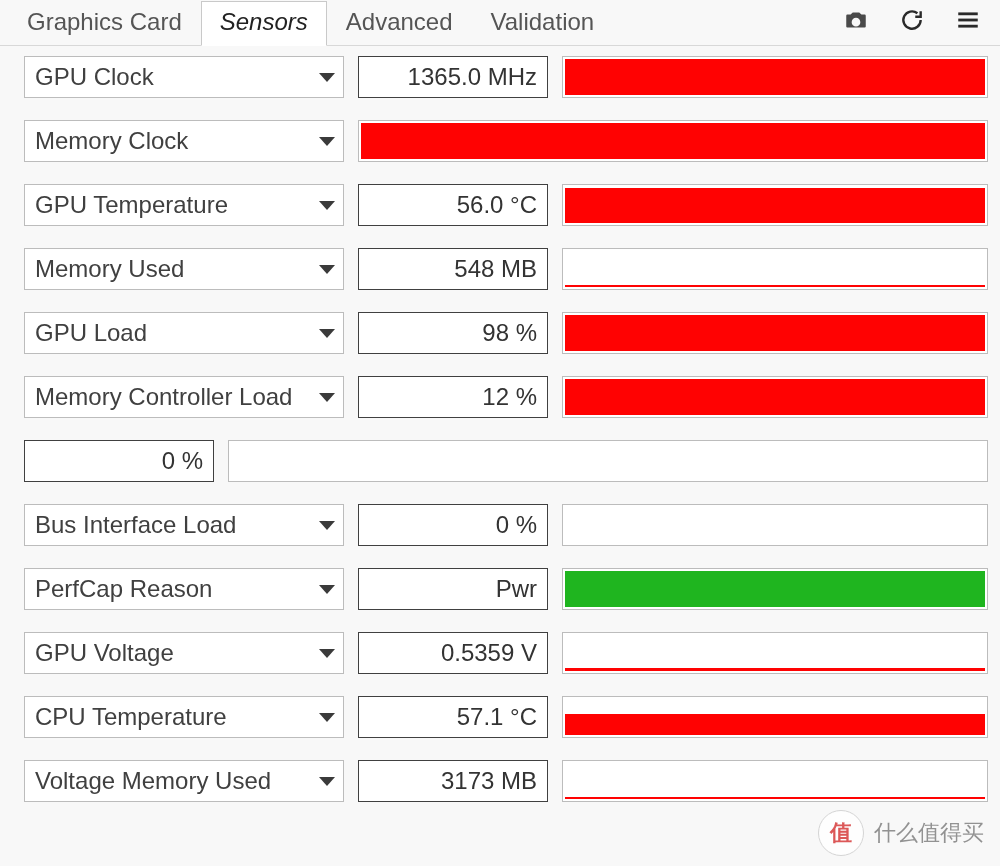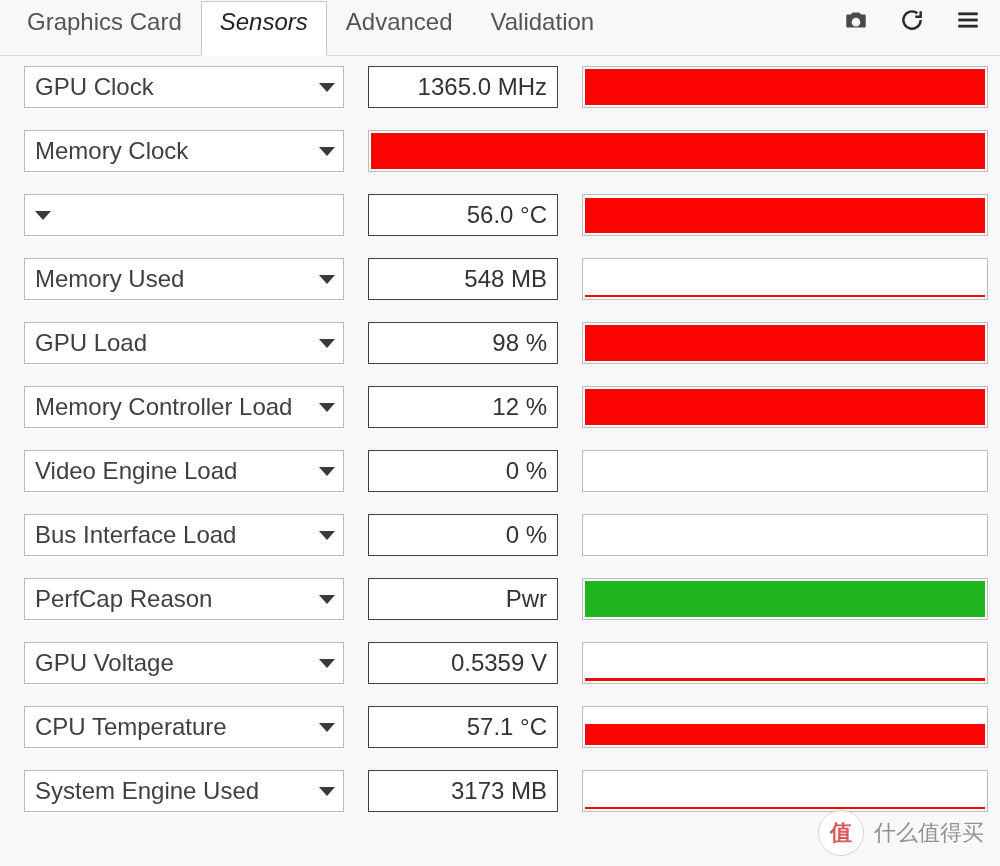--- a/index.html
+++ b/index.html
@@ -13,21 +13,21 @@
     overflow: hidden;
   }
   .window {
     width: 1000px; height: 866px;
     background: #f8f8f8;
     position: relative;
   }
   .topbar {
     display: flex;
     align-items: flex-start;
-    height: 56px;
+    height: 46px;
     padding-left: 8px;
     border-bottom: 1px solid #d8d8d8;
     position: relative;
   }
   .tabs {
     display: flex;
     height: 100%;
     gap: 0;
   }
   .tab {
@@ -61,21 +61,21 @@
   }
   .rows {
     padding: 10px 12px 0 24px;
     display: flex;
     flex-direction: column;
     gap: 22px;
   }
   .row {
     display: flex;
     align-items: center;
-    gap: 24px;
+    gap: 14px;
     border-radius: 12px;
   }
   .name-box {
     width: 320px;
     height: 42px;
     border: 1px solid #bcbcbc;
     background: #ffffff;
     display: flex;
     align-items: center;
     justify-content: space-between;
@@ -188,20 +188,21 @@
         <div class="name-box">
           <span>Memory Clock</span>
           <div class="caret"></div>
         </div>
         <div class="graph">
           <div class="graph-fill" style="height: auto; top: 2px; background: rgb(255, 2, 2);"></div>
         </div>
       </div>
       <div class="row">
         <div class="name-box">
+          <span>GPU Temperature</span>
           <div class="caret"></div>
         </div>
         <div class="value-box">
           <span>56.0 °C</span>
         </div>
         <div class="graph">
           <div class="graph-fill" style="height: 34.96px; background: rgb(255, 2, 2);"></div>
         </div>
       </div>
       <div class="row">
@@ -234,24 +235,20 @@
           <div class="caret"></div>
         </div>
         <div class="value-box">
           <span>12 %</span>
         </div>
         <div class="graph">
           <div class="graph-fill" style="height: auto; top: 2px; background: rgb(255, 2, 2);"></div>
         </div>
       </div>
       <div class="row">
-        <div class="name-box">
-          <span>Video Engine Load</span>
-          <div class="caret"></div>
-        </div>
         <div class="value-box">
           <span>0 %</span>
         </div>
         <div class="graph">
           <div class="graph-fill" style="height: 0px; background: rgb(255, 2, 2);"></div>
         </div>
       </div>
       <div class="row">
         <div class="name-box">
           <span>Bus Interface Load</span>
@@ -295,21 +292,21 @@
         </div>
         <div class="value-box">
           <span>57.1 °C</span>
         </div>
         <div class="graph">
           <div class="graph-fill" style="height: 20.9px; background: rgb(255, 2, 2);"></div>
         </div>
       </div>
       <div class="row">
         <div class="name-box">
-          <span>System Engine Used</span>
+          <span>Voltage Memory Used</span>
           <div class="caret"></div>
         </div>
         <div class="value-box">
           <span>3173 MB</span>
         </div>
         <div class="graph">
           <div class="graph-fill" style="height: 2.28px; background: rgb(255, 2, 2);"></div>
         </div>
       </div>
     </div>

